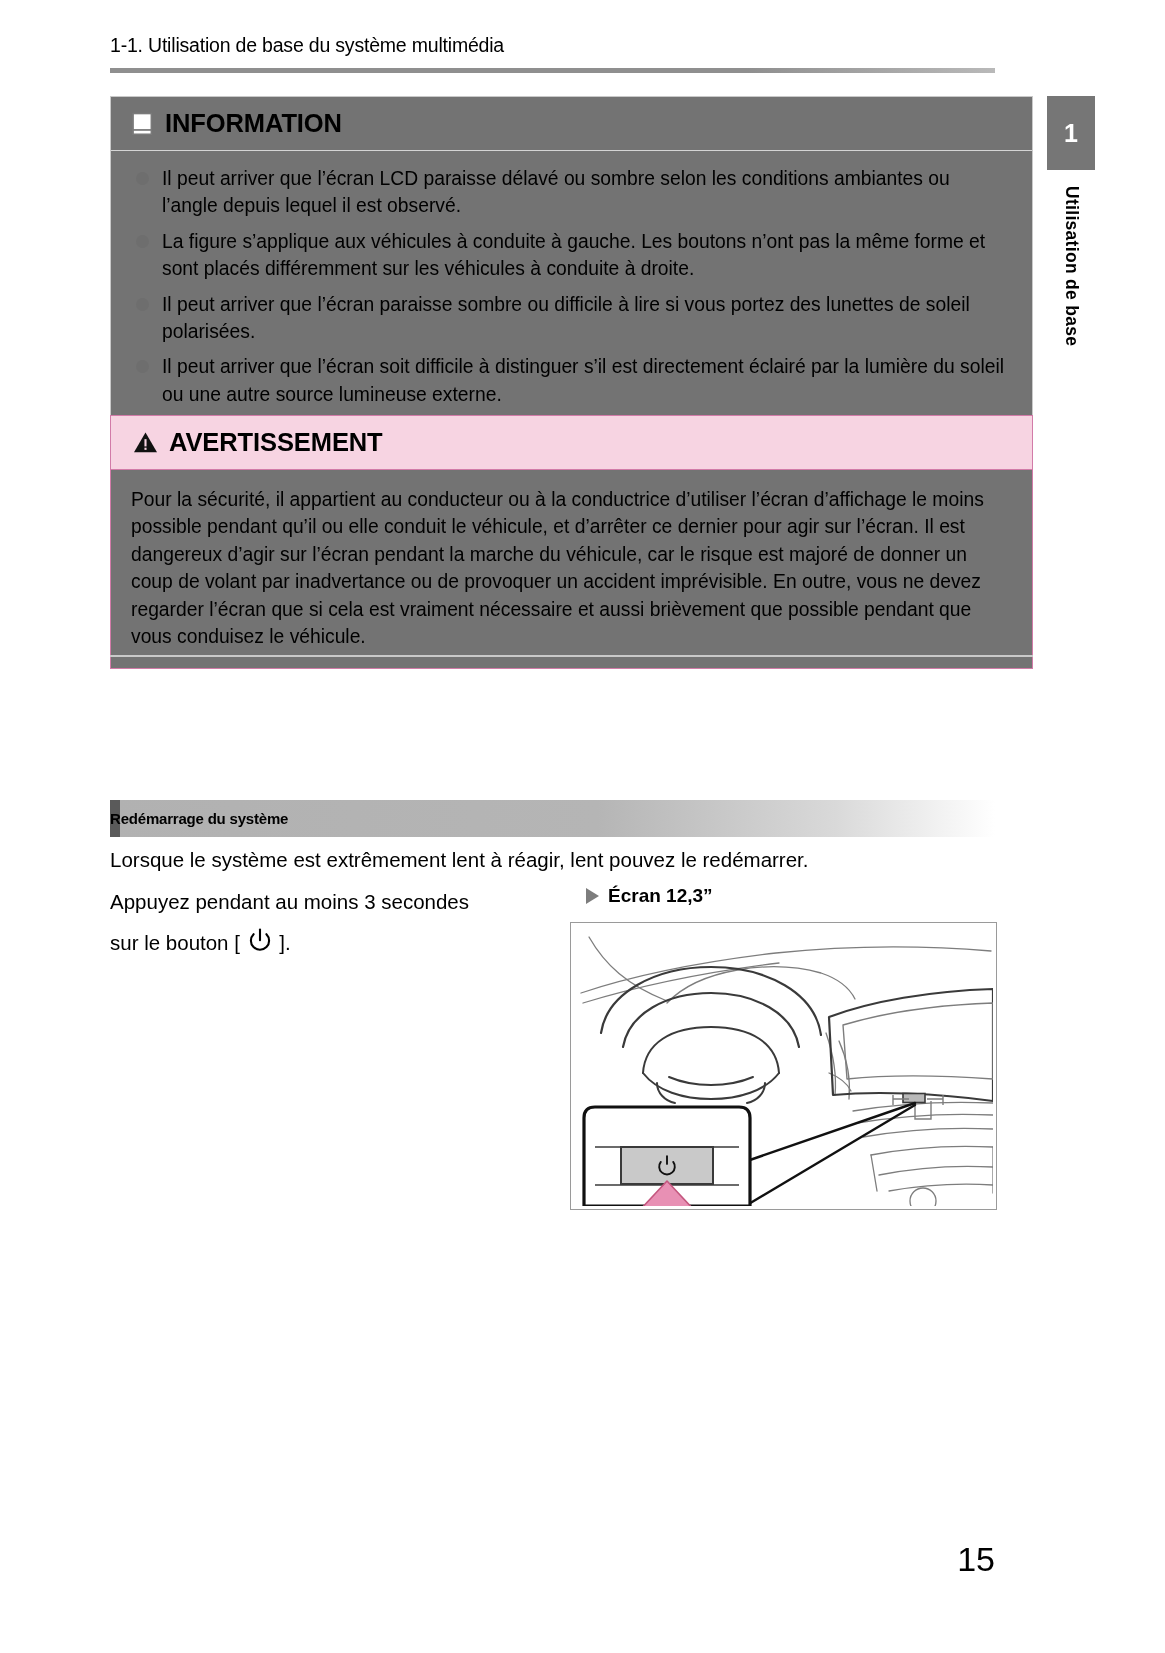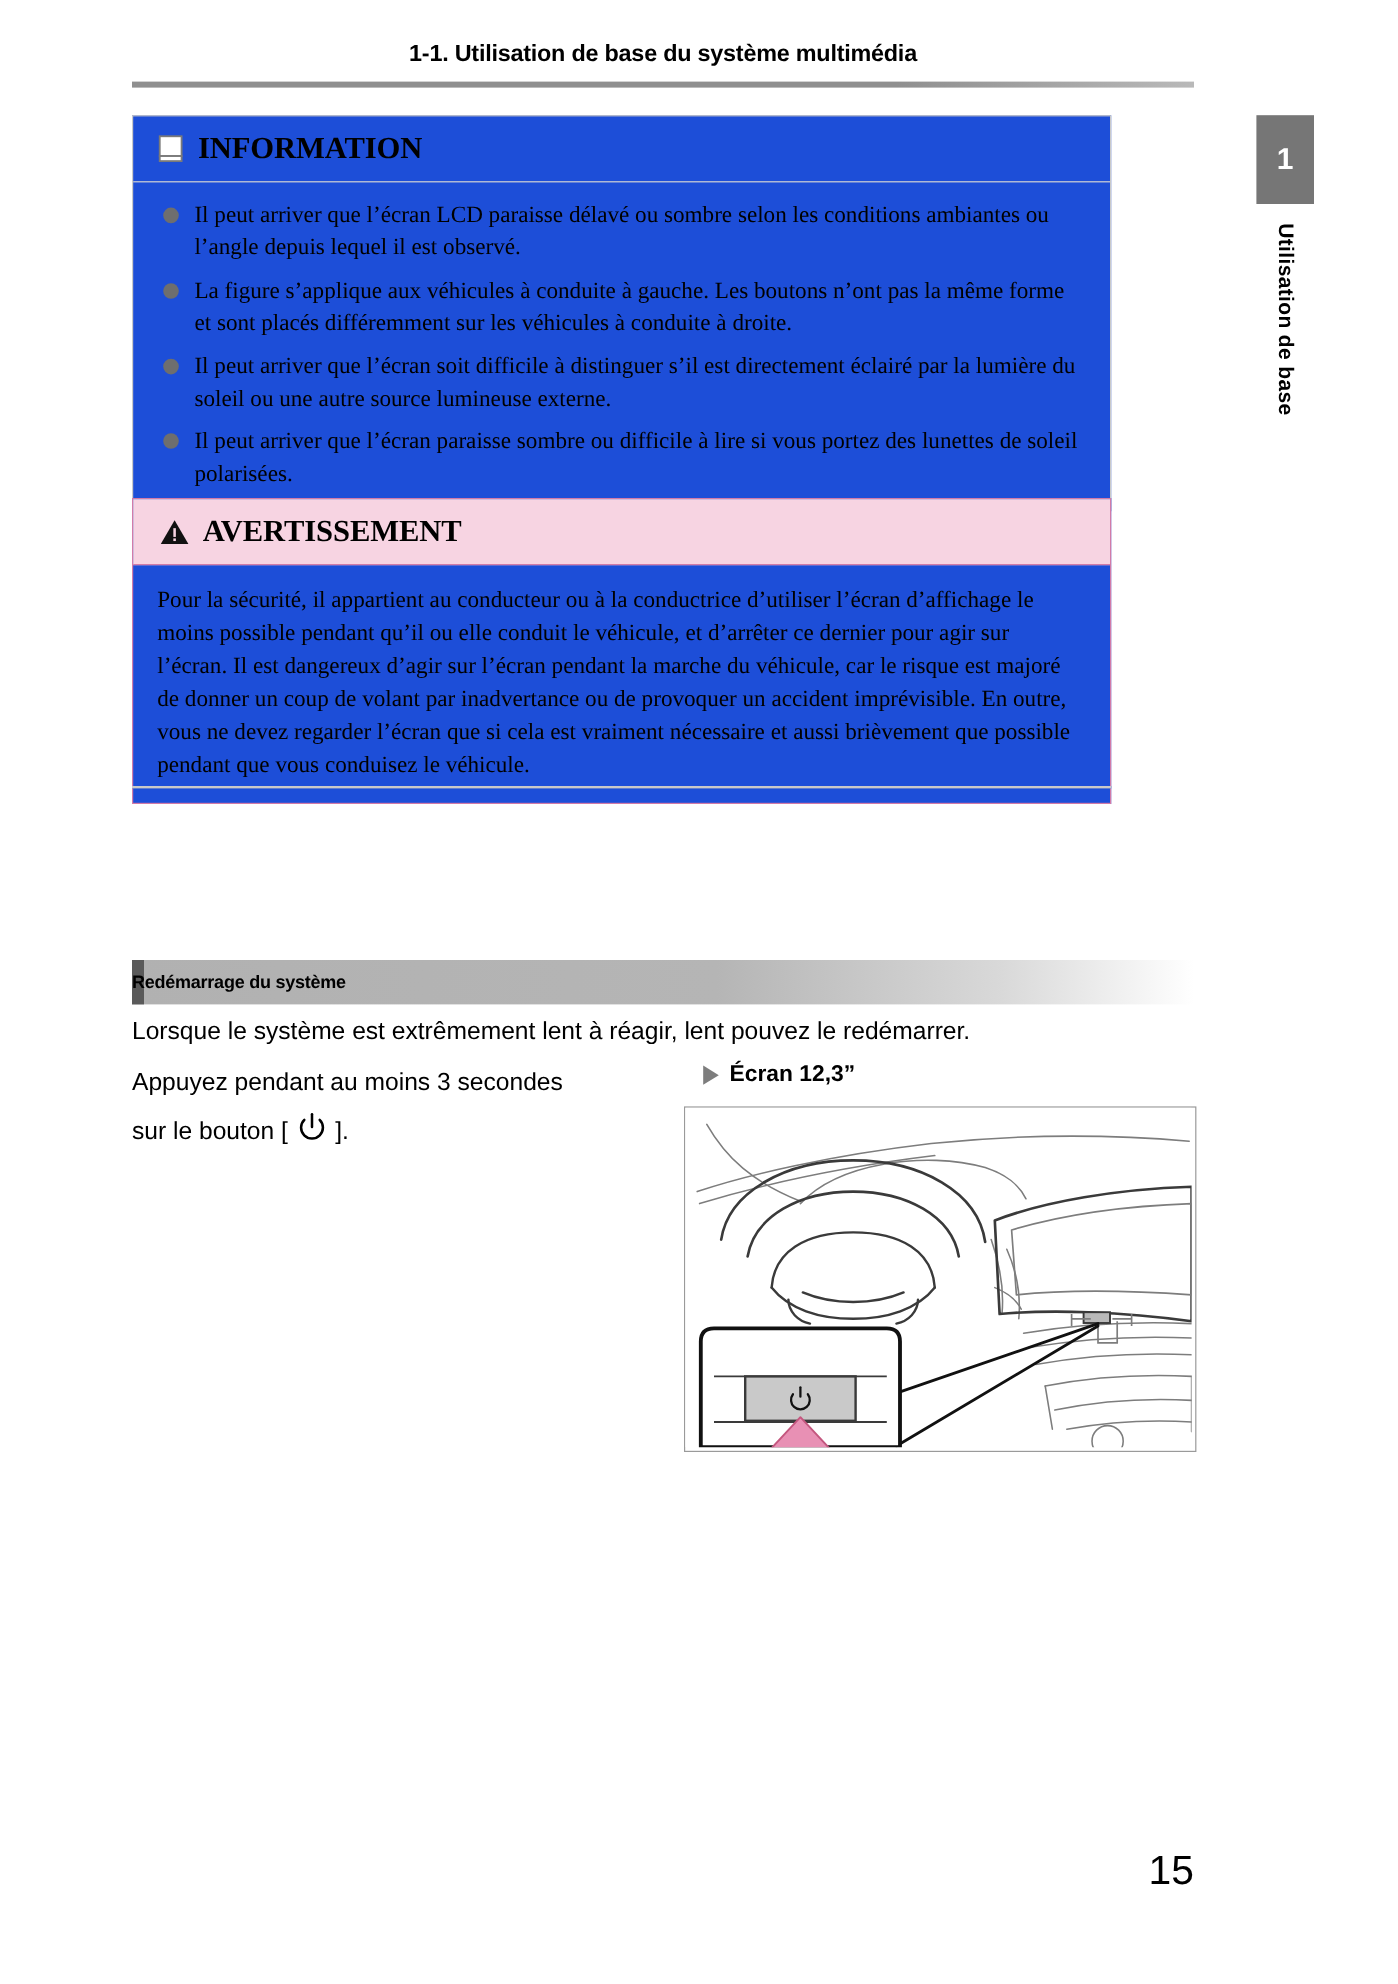--- a/index.html
+++ b/index.html
@@ -21,23 +21,23 @@
     position: absolute;
     inset: 0;
   }
 
   
   .running-header {
     position: absolute;
     left: 110px;
     top: 34px;
     width: 885px;
-    text-align: center;
+    text-align: left;
     font-size: 19.5px;
-    font-weight: bold;
+    font-weight: normal;
     letter-spacing: -0.2px;
   }
   .header-rule {
     position: absolute;
     left: 110px;
     top: 68px;
     width: 885px;
     height: 5px;
     background: linear-gradient(to right, #8f8f8f 0%, #8f8f8f 72%, #b9b9b9 100%);
   }
@@ -73,24 +73,23 @@
     font-size: 17.5px;
     font-weight: bold;
     letter-spacing: 0.3px;
     white-space: nowrap;
   }
 
   
   .box {
     position: absolute;
     left: 110px;
-    width: 816px;
+    width: 923px;
     box-sizing: border-box;
-    background: #1d4ed8;
-    font-family: Liberation Serif, serif;
+    background: #737373;
   }
   .box-info {
     top: 96px;
     border: 1.5px solid #c9c9c9;
   }
   .box-warn {
     top: 415px;
     border: 1.5px solid #d27ba8;
   }
   .box-note {
@@ -267,22 +266,22 @@
           <rect x="2.2" y="1.6" width="19" height="17.2" fill="#ffffff" stroke="#7a7a7a" stroke-width="1.6"></rect>
           <rect x="2.2" y="18.8" width="19" height="4.4" fill="#ffffff" stroke="#7a7a7a" stroke-width="1.6"></rect>
         </svg>
       </span>
       <span>INFORMATION</span>
     </div>
     <div class="box-body">
       <ul class="bullets">
         <li>Il peut arriver que l’écran LCD paraisse délavé ou sombre selon les conditions ambiantes ou l’angle depuis lequel il est observé.</li>
         <li>La figure s’applique aux véhicules à conduite à gauche. Les boutons n’ont pas la même forme et sont placés différemment sur les véhicules à conduite à droite.</li>
+        <li>Il peut arriver que l’écran paraisse sombre ou difficile à lire si vous portez des lunettes de soleil polarisées.</li>
         <li>Il peut arriver que l’écran soit difficile à distinguer s’il est directement éclairé par la lumière du soleil ou une autre source lumineuse externe.</li>
-        <li>Il peut arriver que l’écran paraisse sombre ou difficile à lire si vous portez des lunettes de soleil polarisées.</li>
       </ul>
     </div>
   </div>
 
   <div class="box box-warn">
     <div class="box-head warn-head">
       <span class="icon-wrap">
         <svg class="icon-tri" viewBox="0 0 26 24" xmlns="http://www.w3.org/2000/svg">
           <path d="M13 1.6 L25 22.2 L1 22.2 Z" fill="#111111"></path>
           <rect x="11.9" y="8.5" width="2.2" height="7.6" fill="#f7d4e2"></rect>

